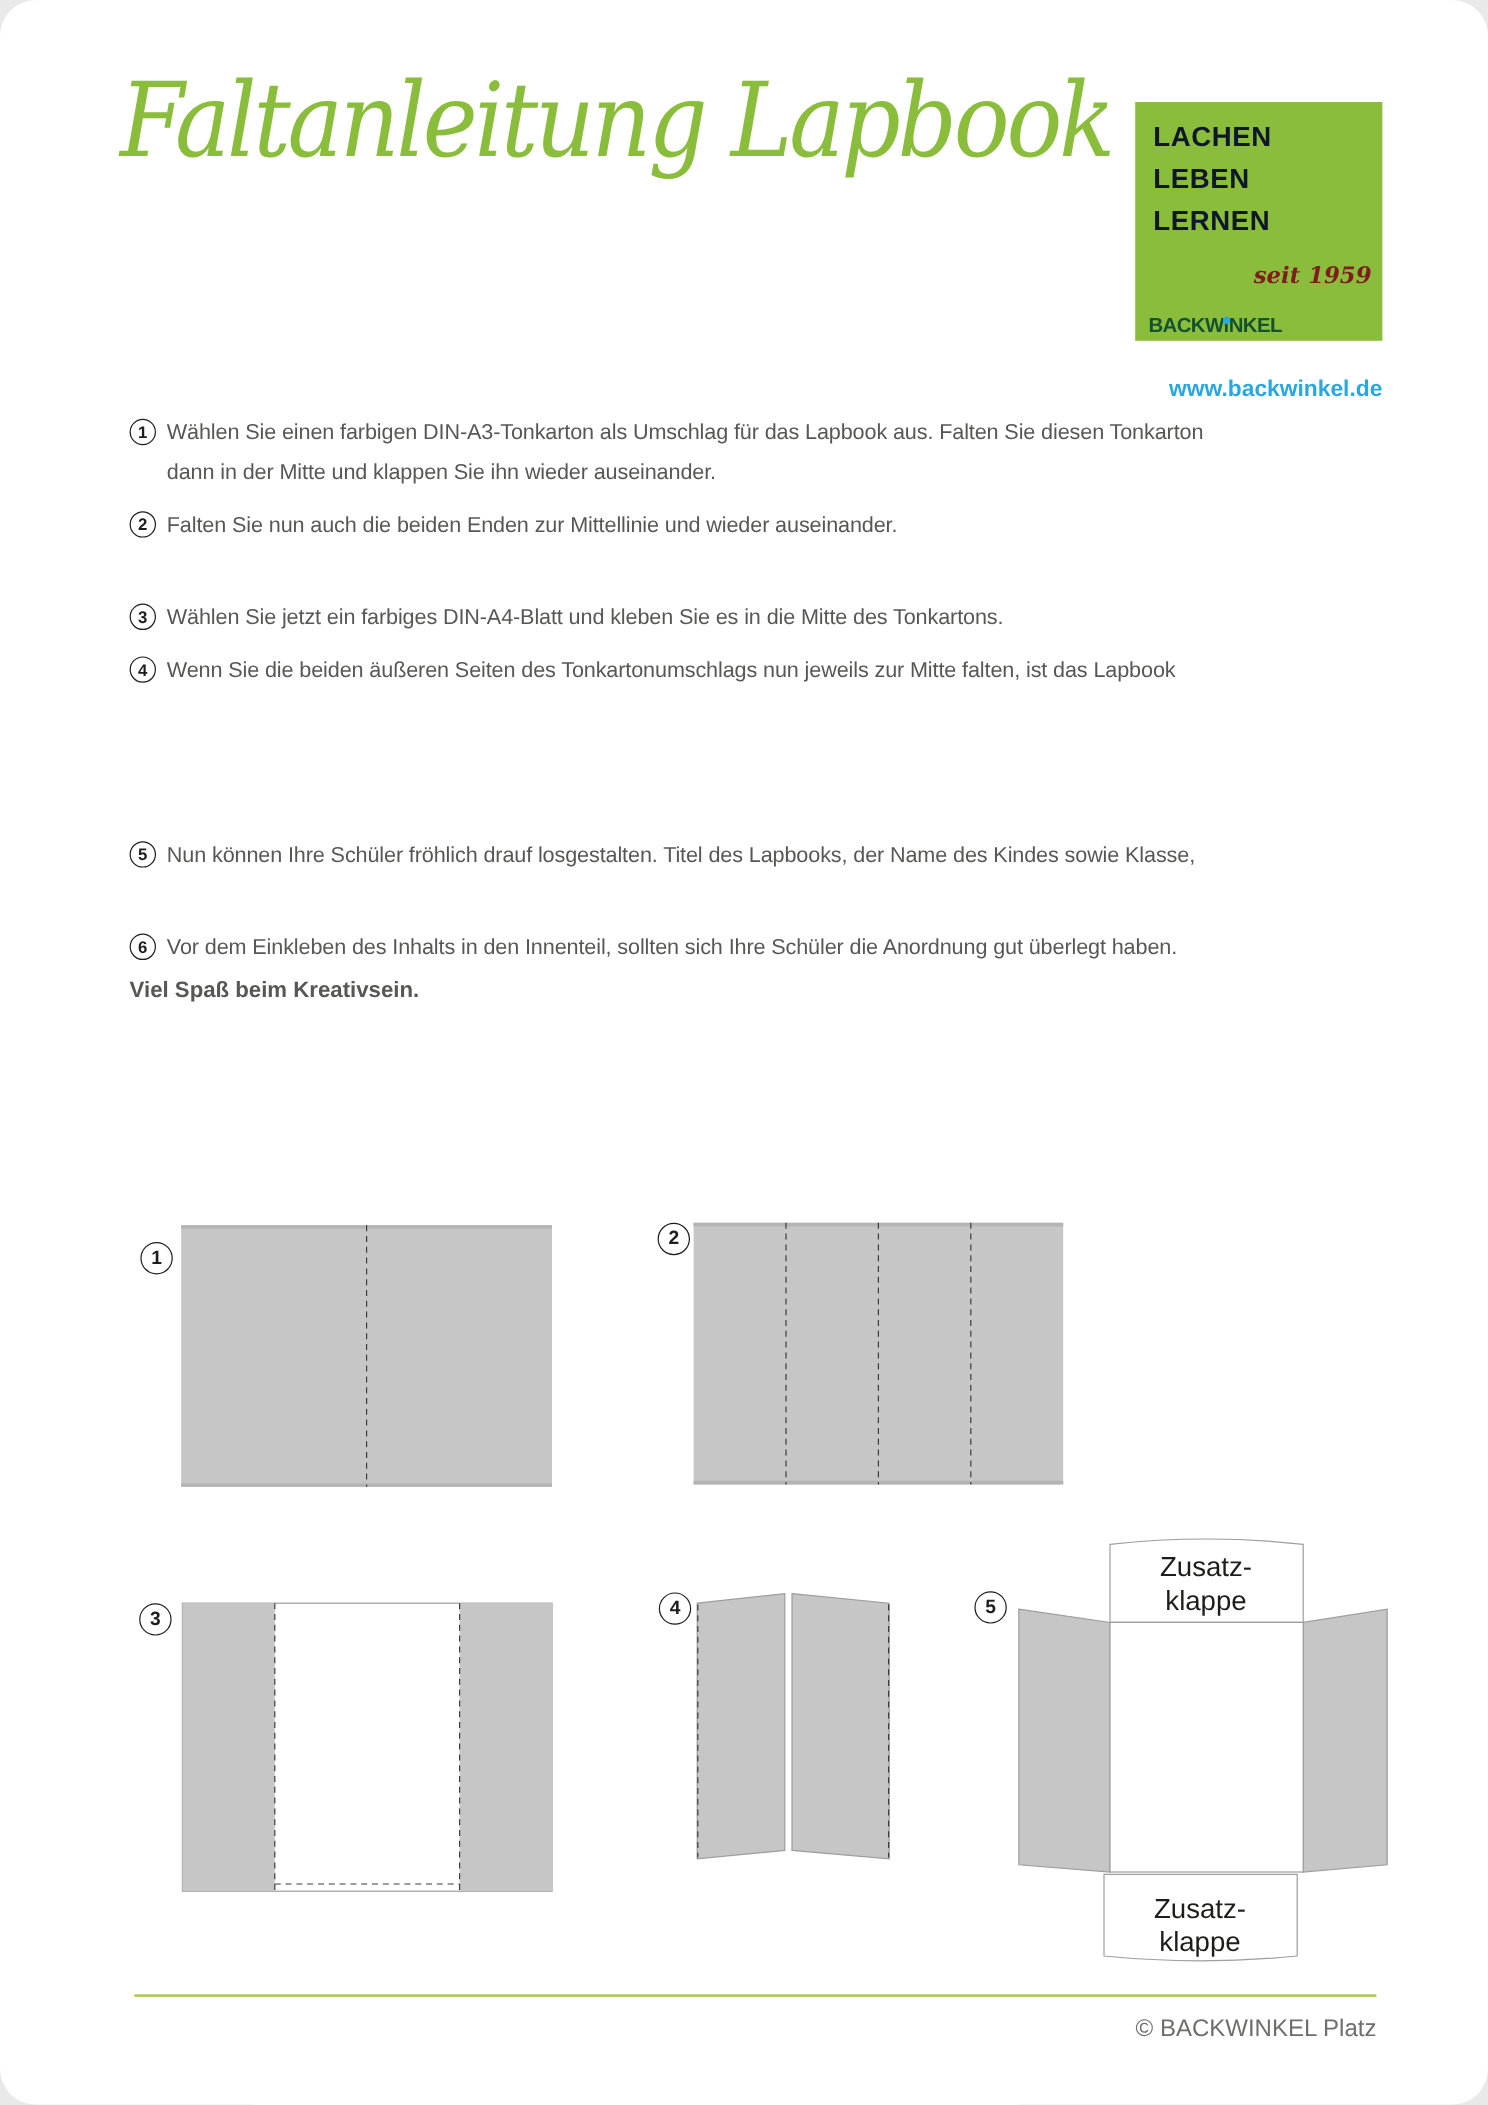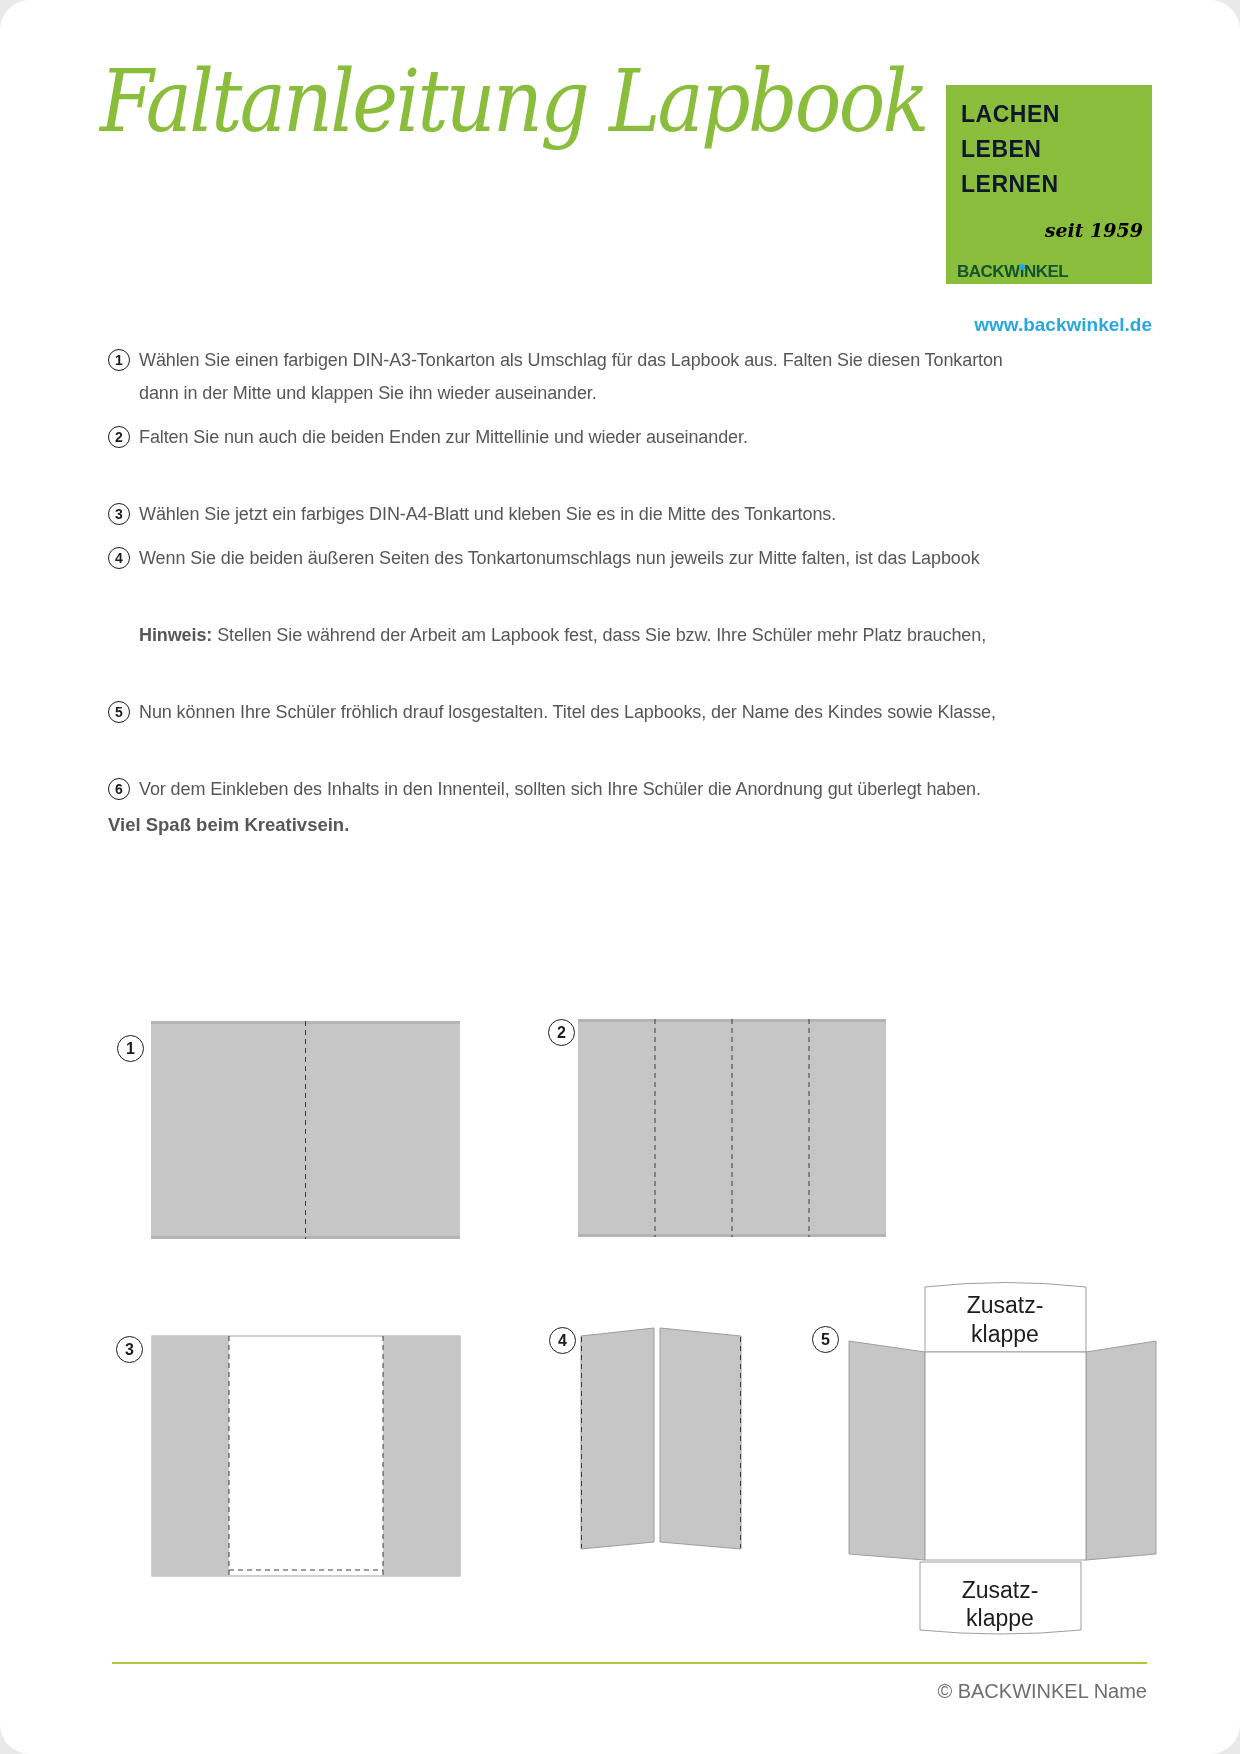--- a/index.html
+++ b/index.html
@@ -22,21 +22,21 @@
     background:#8bbd3d;
   }
   .logo-taglines {
     position:absolute; left:15px; top:12px;
     font-weight:bold; font-size:23px; line-height:35px;
     color:#0f172a; letter-spacing:0.5px;
   }
   .logo-since {
     position:absolute; right:9px; top:134px;
     font-family:"DejaVu Serif", serif; font-style:italic; font-weight:bold;
-    font-size:19px; color:#000000; white-space:nowrap;
+    font-size:19px; color:#7f1d1d; white-space:nowrap;
   }
   .logo-brand {
     position:absolute; left:11px; bottom:2px;
     font-weight:bold; font-size:17px; letter-spacing:-0.5px;
     color:#14532d; white-space:nowrap;
   }
   .brand-i { position:relative; display:inline-block; }
   .brand-i::after {
     content:""; position:absolute; top:2px; left:50%;
     transform:translateX(-50%); width:6px; height:6px;
@@ -114,21 +114,20 @@
 
   <div class="item" style="top:542px">
     <span class="num">4</span>
     <div class="lines">
       <div>Wenn Sie die beiden äußeren Seiten des Tonkartonumschlags nun jeweils zur Mitte falten, ist das Lapbook</div>
     </div>
   </div>
 
   <div class="item hinweis" style="top:619px">
     <div class="lines">
-      <div><span class="b">Hinweis:</span> <span>Stellen Sie während der Arbeit am Lapbook fest, dass Sie bzw. Ihre Schüler mehr Platz brauchen,</span></div>
     </div>
   </div>
 
   <div class="item" style="top:696px">
     <span class="num">5</span>
     <div class="lines">
       <div>Nun können Ihre Schüler fröhlich drauf losgestalten. Titel des Lapbooks, der Name des Kindes sowie Klasse,</div>
     </div>
   </div>
 
@@ -188,15 +187,15 @@
       <polygon points="1086,1352 1156,1341 1156,1554 1086,1560" fill="#c6c6c6" stroke="#9d9d9c" stroke-width="1"></polygon>
       <rect x="925" y="1352" width="161" height="208" fill="#ffffff" stroke="#9d9d9c" stroke-width="1"></rect>
       <text class="flap-label" x="1005" y="1313" text-anchor="middle">Zusatz-</text>
       <text class="flap-label" x="1005" y="1342" text-anchor="middle">klappe</text>
       <text class="flap-label" x="1000" y="1598" text-anchor="middle">Zusatz-</text>
       <text class="flap-label" x="1000" y="1626" text-anchor="middle">klappe</text>
     </g>
   </svg>
 
   <div class="footer-divider"></div>
-  <div class="footer-text">© BACKWINKEL Name</div>
+  <div class="footer-text">© BACKWINKEL Platz</div>
 
 </div>
 
 </body></html>

